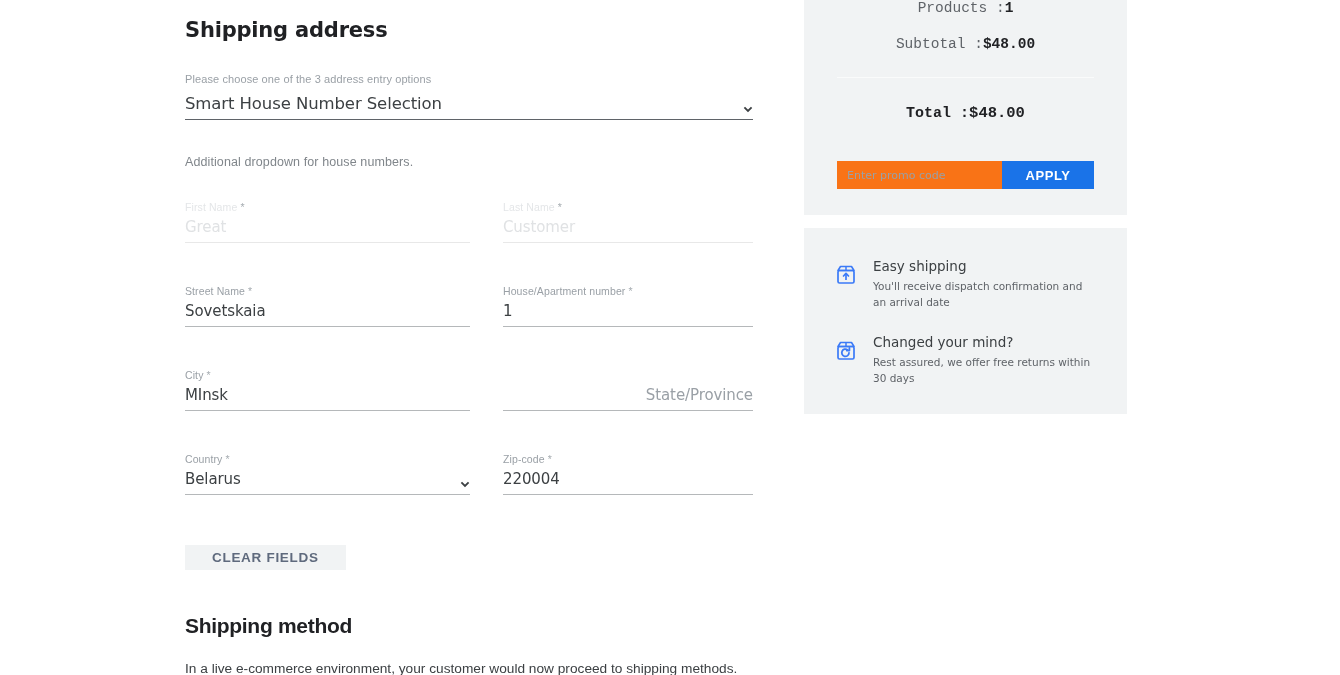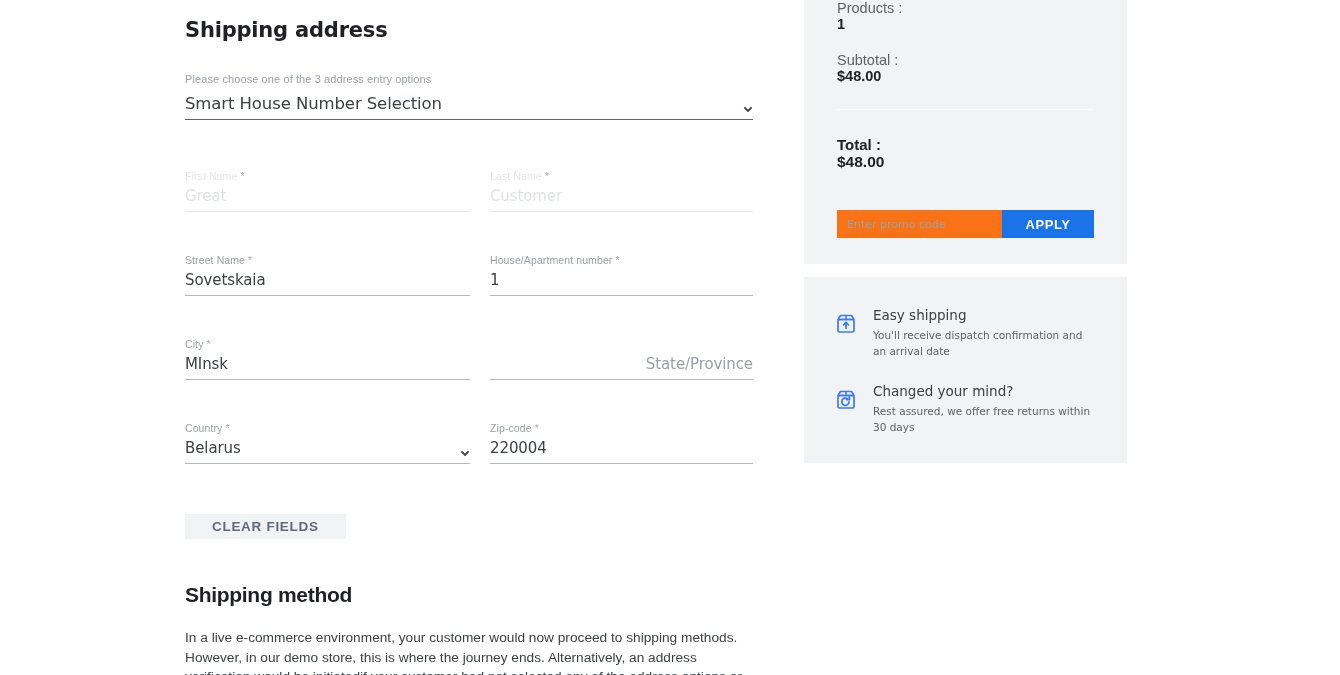--- a/index.html
+++ b/index.html
@@ -114,21 +114,21 @@
   .sub-note {
     font-size: 12.5px;
     color: #80868b;
     margin-top: 17px;
     letter-spacing: 0.1px;
   }
 
   .grid-2 {
     display: grid;
     grid-template-columns: 285px 1fr;
-    column-gap: 20px;
+    column-gap: 33px;
   }
   .row-names  { margin-top: 32px; }
   .row-street { margin-top: 36px; }
   .row-city   { margin-top: 36px; }
   .row-country{ margin-top: 36px; }
 
   .clear-btn {
     margin-top: 44px;
     display: inline-block;
     background: #f1f3f4;
@@ -170,25 +170,24 @@
 
   .panel {
     background: #f1f3f4;
     padding: 22px 33px 26px 33px;
     box-sizing: border-box;
   }
   .panel.summary { padding-top: 46px; }
 
   .sum-row {
     display: flex;
-    justify-content: space-between;
+    justify-content: center;
     align-items: baseline;
-    font-family: Liberation Sans, sans-serif;
+    font-family: Liberation Mono, monospace;
     margin-bottom: 20px;
-    flex-direction: column;
   }
   .sum-row:last-of-type { margin-bottom: 0; }
   .sum-label {
     font-size: 14.5px;
     color: #5f6368;
   }
   .sum-value {
     font-size: 14.5px;
     font-weight: bold;
     color: #202124;
@@ -283,20 +282,21 @@
         <div class="field-value">Smart House Number Selection</div>
         <span class="chev">
           <svg viewBox="0 0 10 10" width="10" height="10">
               <path d="M1.4 3.3 L5 7.0 L8.6 3.3" fill="none" stroke="#3c4043" stroke-width="1.8"></path>
             </svg>
         </span>
       </div>
       <div class="field-rule"></div>
     </div>
 
+    <div class="sub-note">Additional dropdown for house numbers.</div>
 
     
     <div class="grid-2 row-names">
       <div class="field muted">
         <div class="field-label"><span>First Name</span> <span class="req">*</span></div>
         <div class="field-value">Great</div>
         <div class="field-rule light"></div>
       </div>
       <div class="field muted">
         <div class="field-label"><span>Last Name</span> <span class="req">*</span></div>

